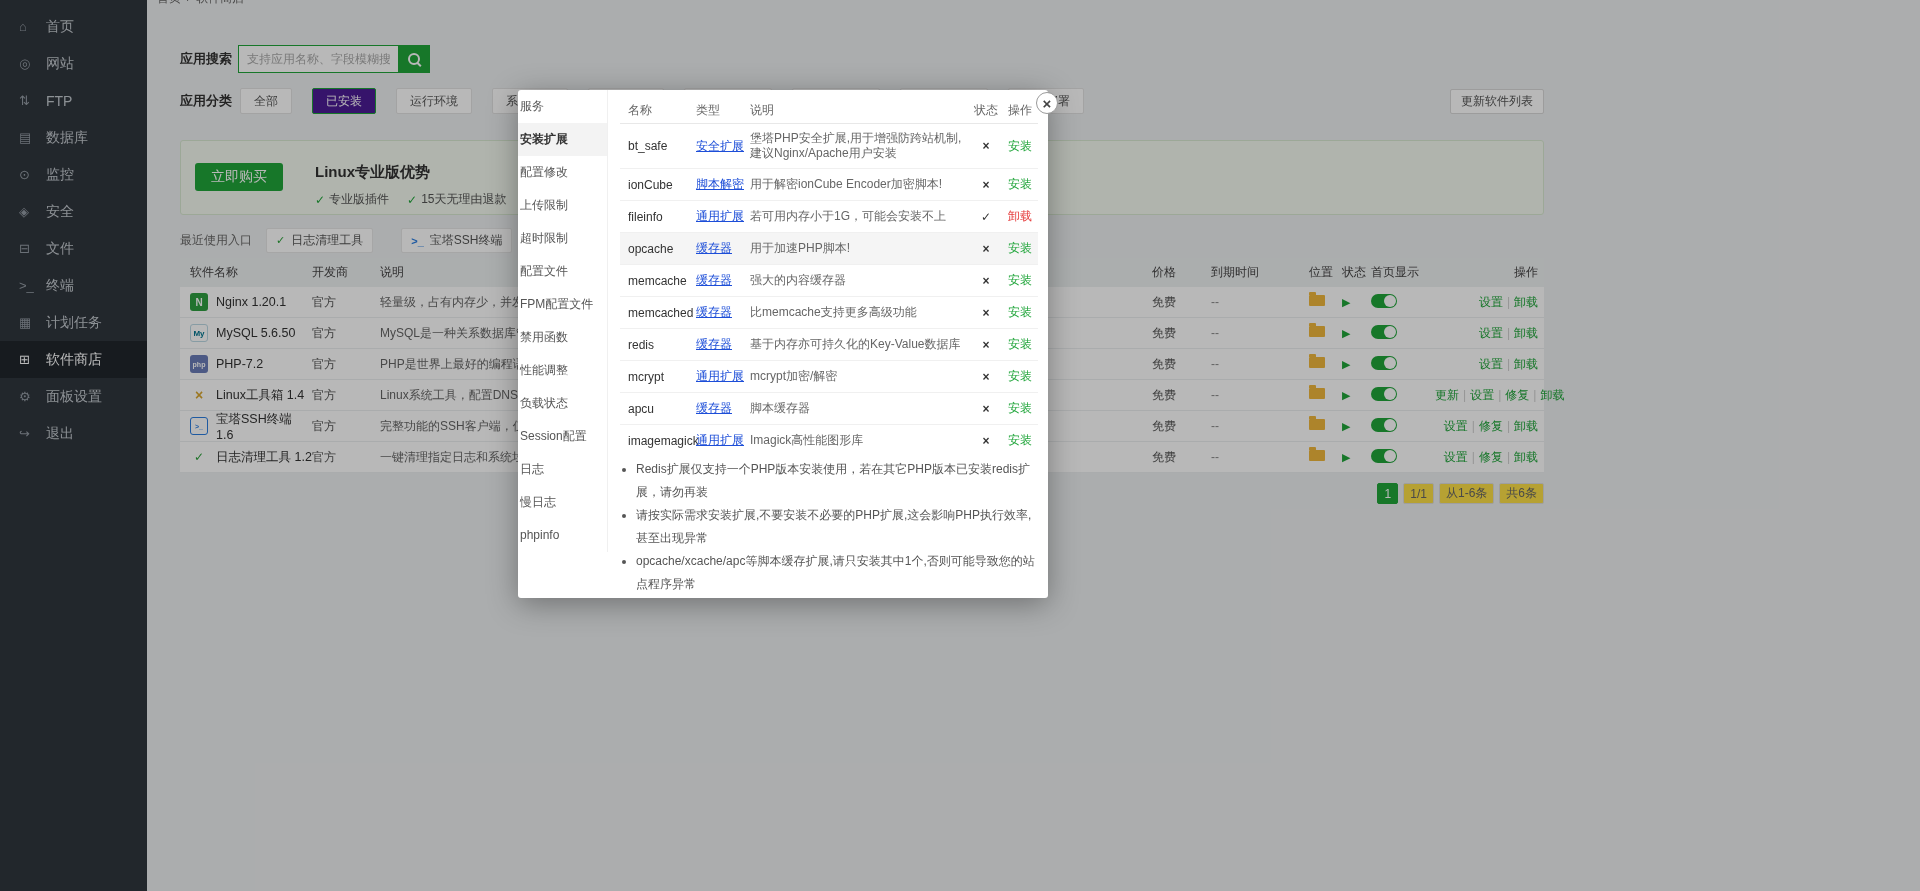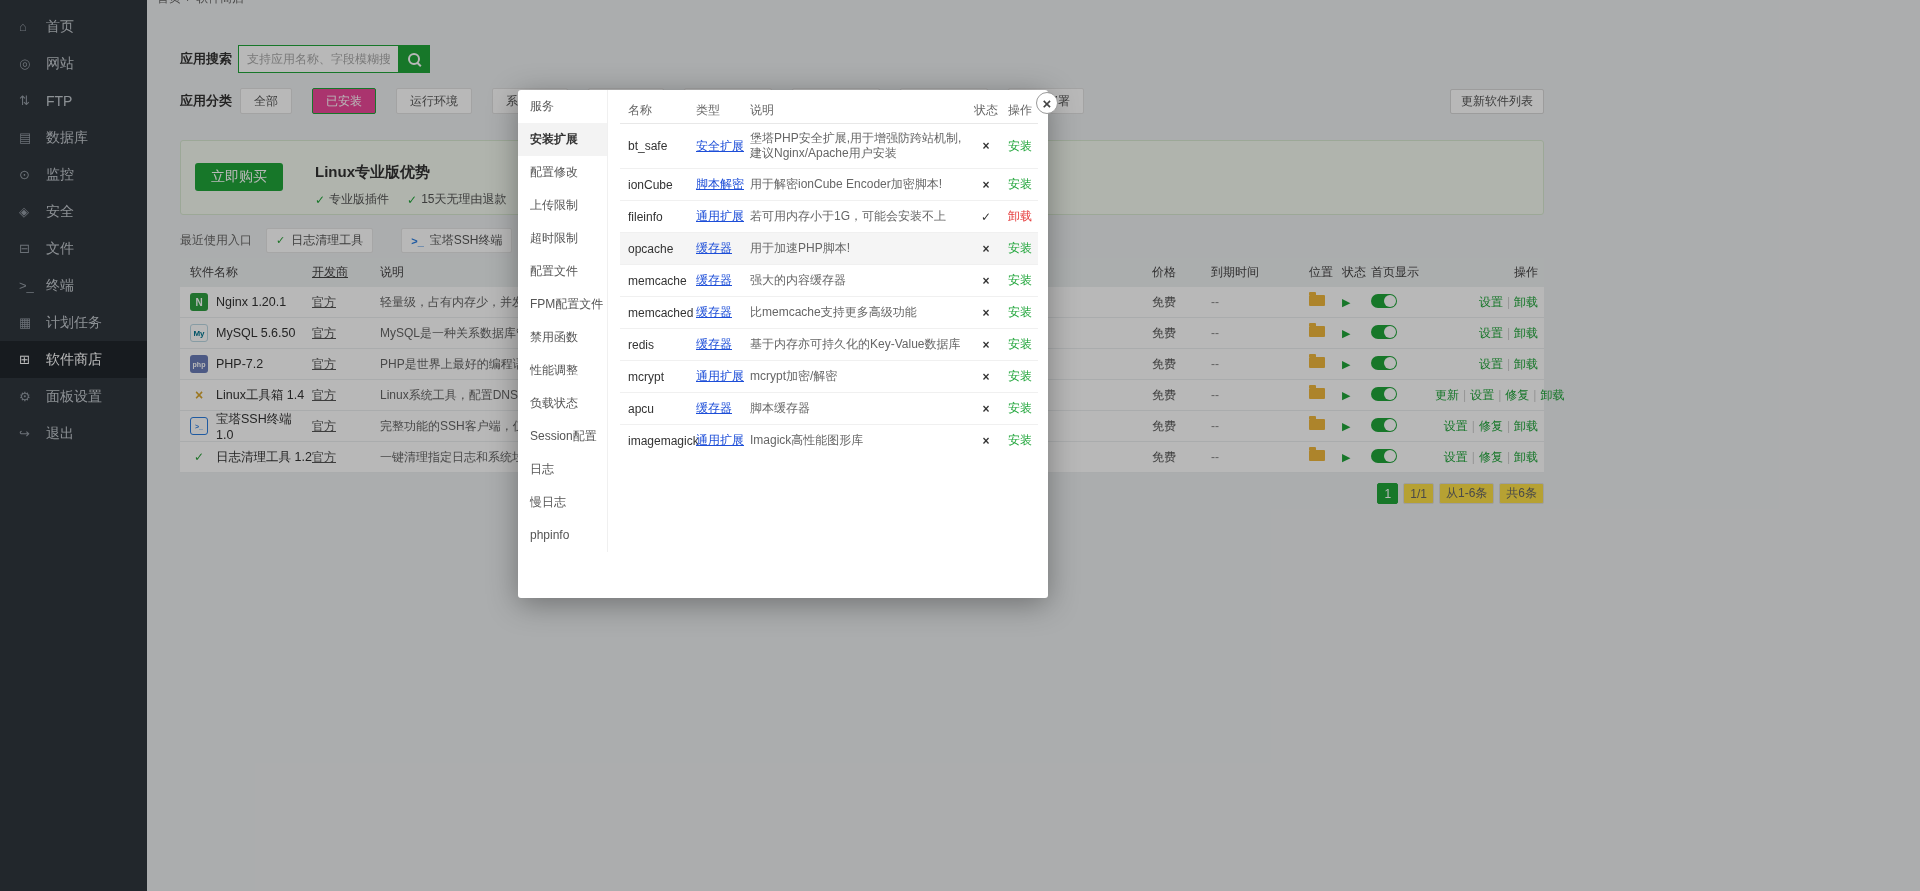--- a/index.html
+++ b/index.html
@@ -24,21 +24,21 @@
   .search-box input { width:160px; height:28px; border:1px solid #20a53a; border-right:none; padding:0 8px; font-size:12px; color:#333; outline:none; background:#fff; }
   .search-box input::placeholder { color:#aaa; }
   .search-btn { width:32px; height:28px; background:#20a53a; border:none; display:flex; align-items:center; justify-content:center; cursor:pointer; }
   .mag { position:relative; width:15px; height:15px; display:inline-block; }
   .mag::before { content:''; position:absolute; left:1px; top:1px; width:8px; height:8px; border:2px solid #fff; border-radius:50%; }
   .mag::after { content:''; position:absolute; left:11px; top:10px; width:5px; height:2px; background:#fff; transform:rotate(45deg); transform-origin:0 0; }
 
   .cat-row { position:absolute; left:33px; top:88px; right:15px; height:26px; display:flex; align-items:center; }
   .cats { display:flex; gap:20px; margin-left:2px; }
   .cat-btn { height:26px; padding:0 13px; background:#fff; border:1px solid #e2e2e2; border-radius:2px; font-size:12px; color:#555; cursor:pointer; white-space:nowrap; }
-  .cat-btn.active { background:#ec4899; border-color:#20a53a; color:#fff; }
+  .cat-btn.active { background:#4c1d95; border-color:#20a53a; color:#fff; }
   .update-btn { margin-left:auto; height:25px; padding:0 10px; background:#fff; border:1px solid #d8d8d8; border-radius:2px; font-size:12px; color:#555; cursor:pointer; }
 
   .promo { position:absolute; left:33px; top:140px; right:15px; height:75px; background:#f4faf0; border:1px solid #d9e9d1; border-radius:3px; display:flex; align-items:flex-start; padding:22px 14px 0 14px; }
   .buy-btn { width:88px; height:28px; background:#20a53a; color:#fff; border:none; border-radius:3px; font-size:14px; cursor:pointer; flex:none; }
   .promo-mid { margin-left:32px; }
   .promo-title { font-size:15px; font-weight:bold; color:#333; }
   .promo-feats { margin-top:9px; display:flex; gap:18px; font-size:12px; color:#555; }
   .feat { display:flex; align-items:center; }
   .feat-check { color:#20a53a; font-weight:bold; margin-right:4px; }
   .promo-qq { margin-left:30px; display:flex; align-items:center; gap:6px; color:#20a53a; font-size:13px; font-weight:bold; margin-top:2px; cursor:pointer; }
@@ -48,21 +48,21 @@
   .recent { position:absolute; left:33px; top:228px; display:flex; align-items:center; font-size:12px; color:#666; }
   .lbl2 { margin-right:14px; color:#666; font-size:12px; }
   .recent-items { display:flex; }
   .recent-item { display:flex; align-items:center; gap:6px; margin-right:28px; color:#555; cursor:pointer; border:1px solid #e6e6e6; background:#fff; padding:3px 9px; border-radius:2px; }
   .recent-ic { font-weight:bold; font-size:11px; }
 
   .sw-table { position:absolute; left:33px; top:258px; right:15px; }
   .sw-head { display:flex; align-items:center; height:29px; background:#eef1f2; font-size:12px; color:#444; }
   .sw-row { display:flex; align-items:center; height:31px; background:#fff; border-bottom:1px solid #eceff0; font-size:12px; color:#333; }
   .c-name { width:132px; padding-left:10px; display:flex; align-items:center; flex:none; }
-  .c-dev { width:68px; flex:none; color:#555;text-decoration:underline; }
+  .c-dev { width:68px; flex:none; color:#555; }
   .sw-head .c-dev { color:#444; }
   .c-desc { flex:1; min-width:0; white-space:nowrap; overflow:hidden; color:#666; }
   .sw-head .c-desc { color:#444; }
   .c-price { width:59px; flex:none; color:#555; }
   .c-exp { width:98px; flex:none; color:#888; }
   .sw-head .c-price, .sw-head .c-exp { color:#444; }
   .c-loc { width:33px; flex:none; }
   .c-status { width:29px; flex:none; }
   .c-home { width:64px; flex:none; }
   .c-act { width:109px; flex:none; text-align:right; padding-right:6px; white-space:nowrap; }
@@ -84,21 +84,21 @@
   .footer-link { color:#20a53a; margin-left:8px; text-decoration:none; cursor:pointer; }
 
   
   .overlay { position:absolute; inset:0; background:rgba(0,0,0,0.28); z-index:5; }
   .modal { position:absolute; left:518px; top:90px; width:530px; height:508px; background:#fff; border-radius:3px; box-shadow:0 6px 30px rgba(0,0,0,0.35); z-index:10; }
   .m-head { height:45px; display:flex; align-items:center; padding:0 18px; border-bottom:1px solid #f0f0f0; }
   .m-title { font-size:14px; color:#333; }
   .m-close { position:absolute; right:-10px; top:2px; width:22px; height:22px; background:#fff; border:1px solid #9a9a9a; border-radius:50%; display:flex; align-items:center; justify-content:center; font-size:15px; font-weight:bold; color:#444; cursor:pointer; z-index:2; }
   .m-body { display:flex; height:462px; }
   .m-tabs { width:90px; border-right:1px solid #f0f0f0; flex:none; }
-  .m-tab { height:33px; line-height:33px; padding-left:12px; font-size:12px; color:#555; cursor:pointer; white-space:nowrap; }
+  .m-tab { height:33px; line-height:33px; padding-left:2px; font-size:12px; color:#555; cursor:pointer; white-space:nowrap; }
   .m-tab.active { background:#f3f3f3; color:#333; font-weight:bold; }
   .m-content { flex:1; padding:8px 10px 0 12px; min-width:0; }
   .ext-head { display:flex; height:26px; align-items:center; font-size:12px; color:#666; border-bottom:1px solid #e8e8e8; }
   .e-name { width:76px; padding-left:8px; flex:none; }
   .e-type { width:54px; flex:none; }
   .e-desc { flex:1; min-width:0; padding-right:4px; }
   .e-status { width:32px; flex:none; text-align:center; }
   .e-act { width:36px; flex:none; text-align:center; }
   .ext-scroll { height:324px; overflow-y:scroll; }
   .ext-scroll::-webkit-scrollbar { width:8px; }
@@ -309,21 +309,21 @@
             <span class="sw-c c-price">免费</span>
             <span class="sw-c c-exp">--</span>
             <span class="sw-c c-loc"><span class="folder"></span></span>
             <span class="sw-c c-status"><span class="play">▶</span></span>
             <span class="sw-c c-home"><span class="toggle"></span></span>
             <span class="sw-c c-act"><a class="act-link">更新</a><span class="act-sep">|</span><a class="act-link">设置</a><span class="act-sep">|</span><a class="act-link">修复</a><span class="act-sep">|</span><a class="act-link">卸载</a></span>
           </div>
           <div class="sw-row">
             <span class="sw-c c-name">
               <span class="sw-ic" style="background: rgb(255, 255, 255); color: rgb(43, 125, 224); border: 1px solid rgb(43, 125, 224); font-size: 7px;">&gt;_</span>
-              <span class="sw-name">宝塔SSH终端 1.0</span>
+              <span class="sw-name">宝塔SSH终端 1.6</span>
             </span>
             <span class="sw-c c-dev">官方</span>
             <span class="sw-c c-desc">完整功能的SSH客户端，仅用于...</span>
             <span class="sw-c c-price">免费</span>
             <span class="sw-c c-exp">--</span>
             <span class="sw-c c-loc"><span class="folder"></span></span>
             <span class="sw-c c-status"><span class="play">▶</span></span>
             <span class="sw-c c-home"><span class="toggle"></span></span>
             <span class="sw-c c-act"><a class="act-link">设置</a><span class="act-sep">|</span><a class="act-link">修复</a><span class="act-sep">|</span><a class="act-link">卸载</a></span>
           </div>
@@ -450,17 +450,22 @@
               </div>
               <div class="ext-row">
                 <span class="e-name">imagemagick</span>
                 <span class="e-type">通用扩展</span>
                 <span class="e-desc">Imagick高性能图形库</span>
                 <span class="e-status"><span class="st-ic">×</span></span>
                 <span class="e-act"><a class="ext-act-link green">安装</a></span>
               </div>
             </div>
         </div>
+        <ul class="notes">
+            <li>Redis扩展仅支持一个PHP版本安装使用，若在其它PHP版本已安装redis扩展，请勿再装</li>
+            <li>请按实际需求安装扩展,不要安装不必要的PHP扩展,这会影响PHP执行效率,甚至出现异常</li>
+            <li>opcache/xcache/apc等脚本缓存扩展,请只安装其中1个,否则可能导致您的站点程序异常</li>
+          </ul>
       </div>
     </div>
   </div>
 
 </div>
 
 </body></html>

